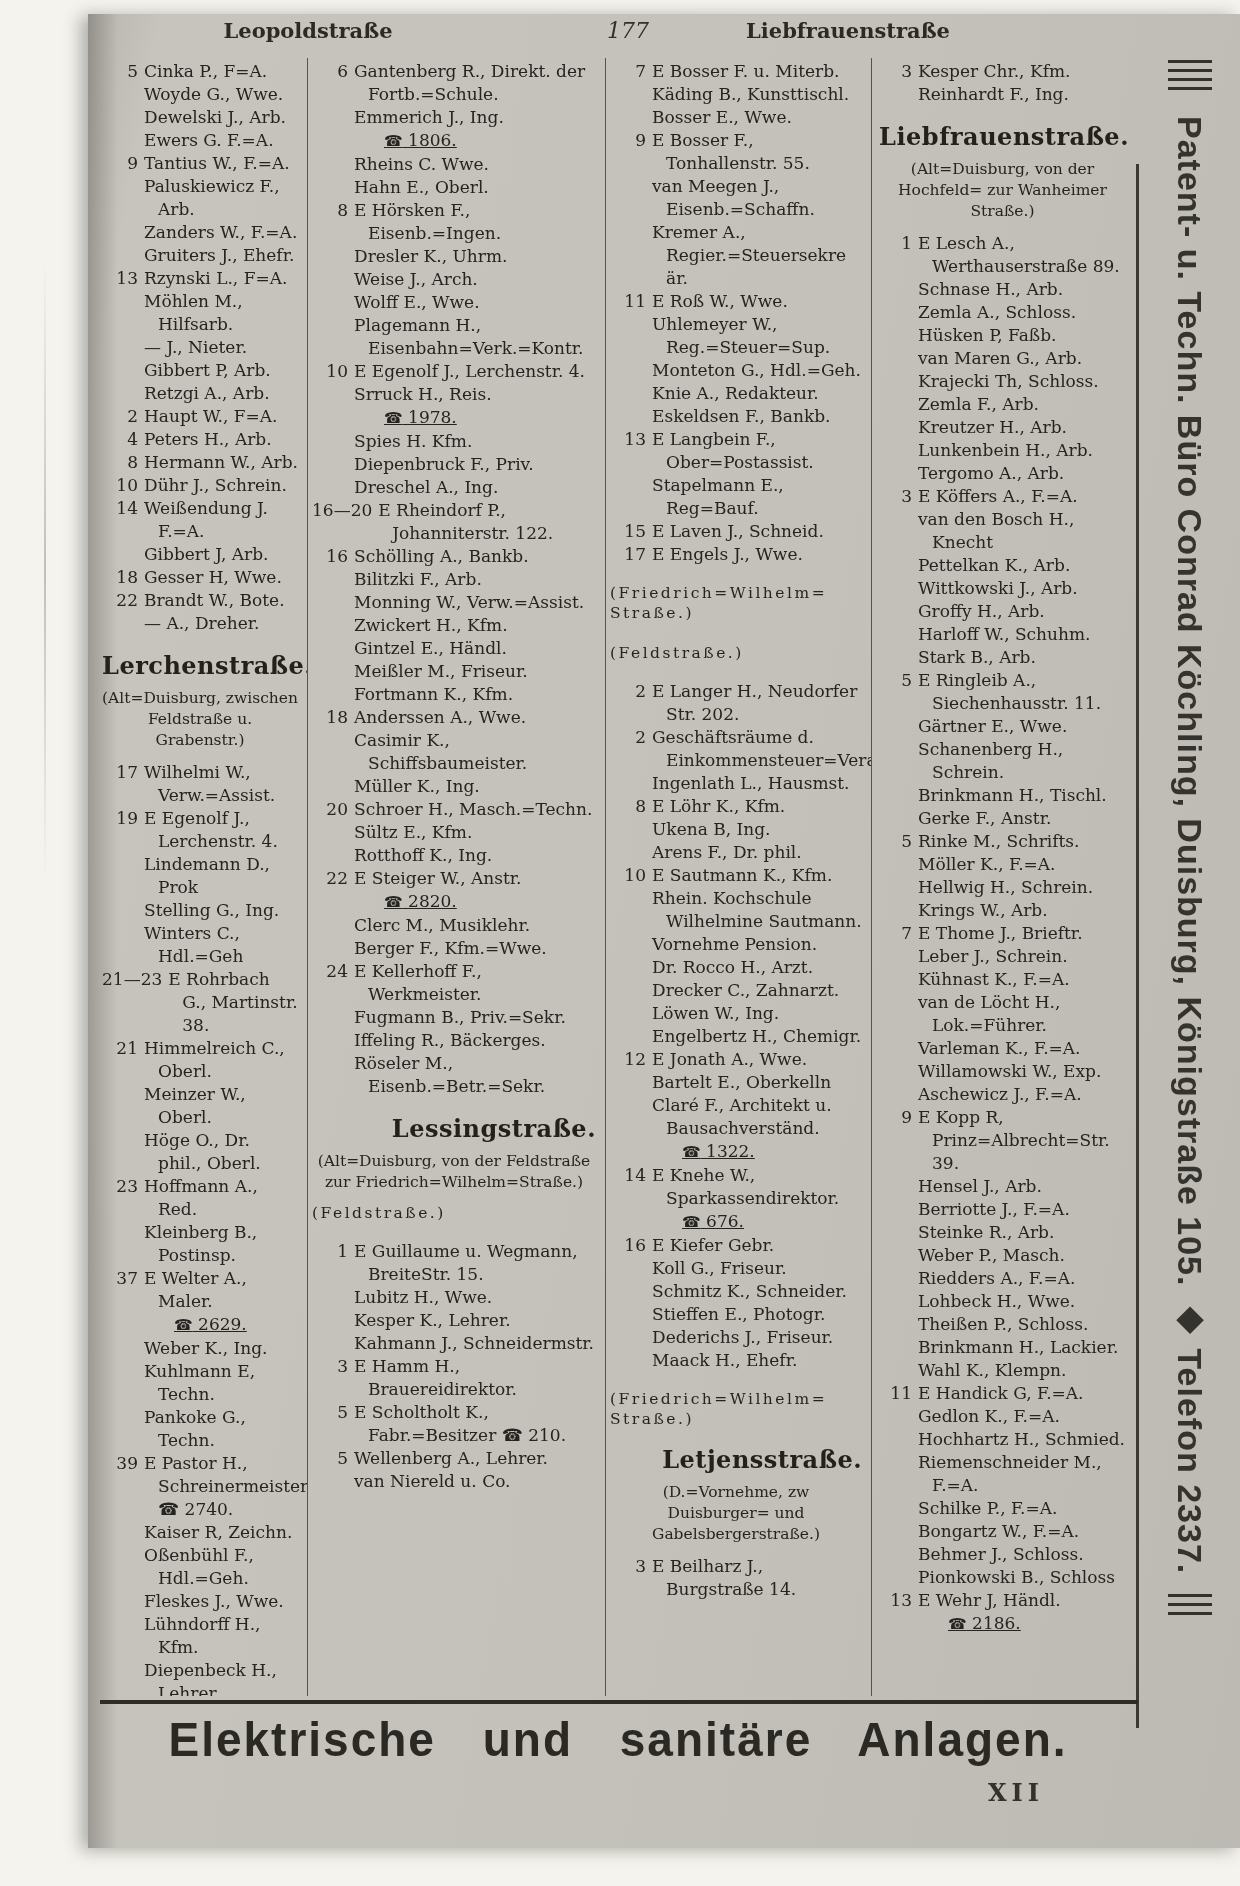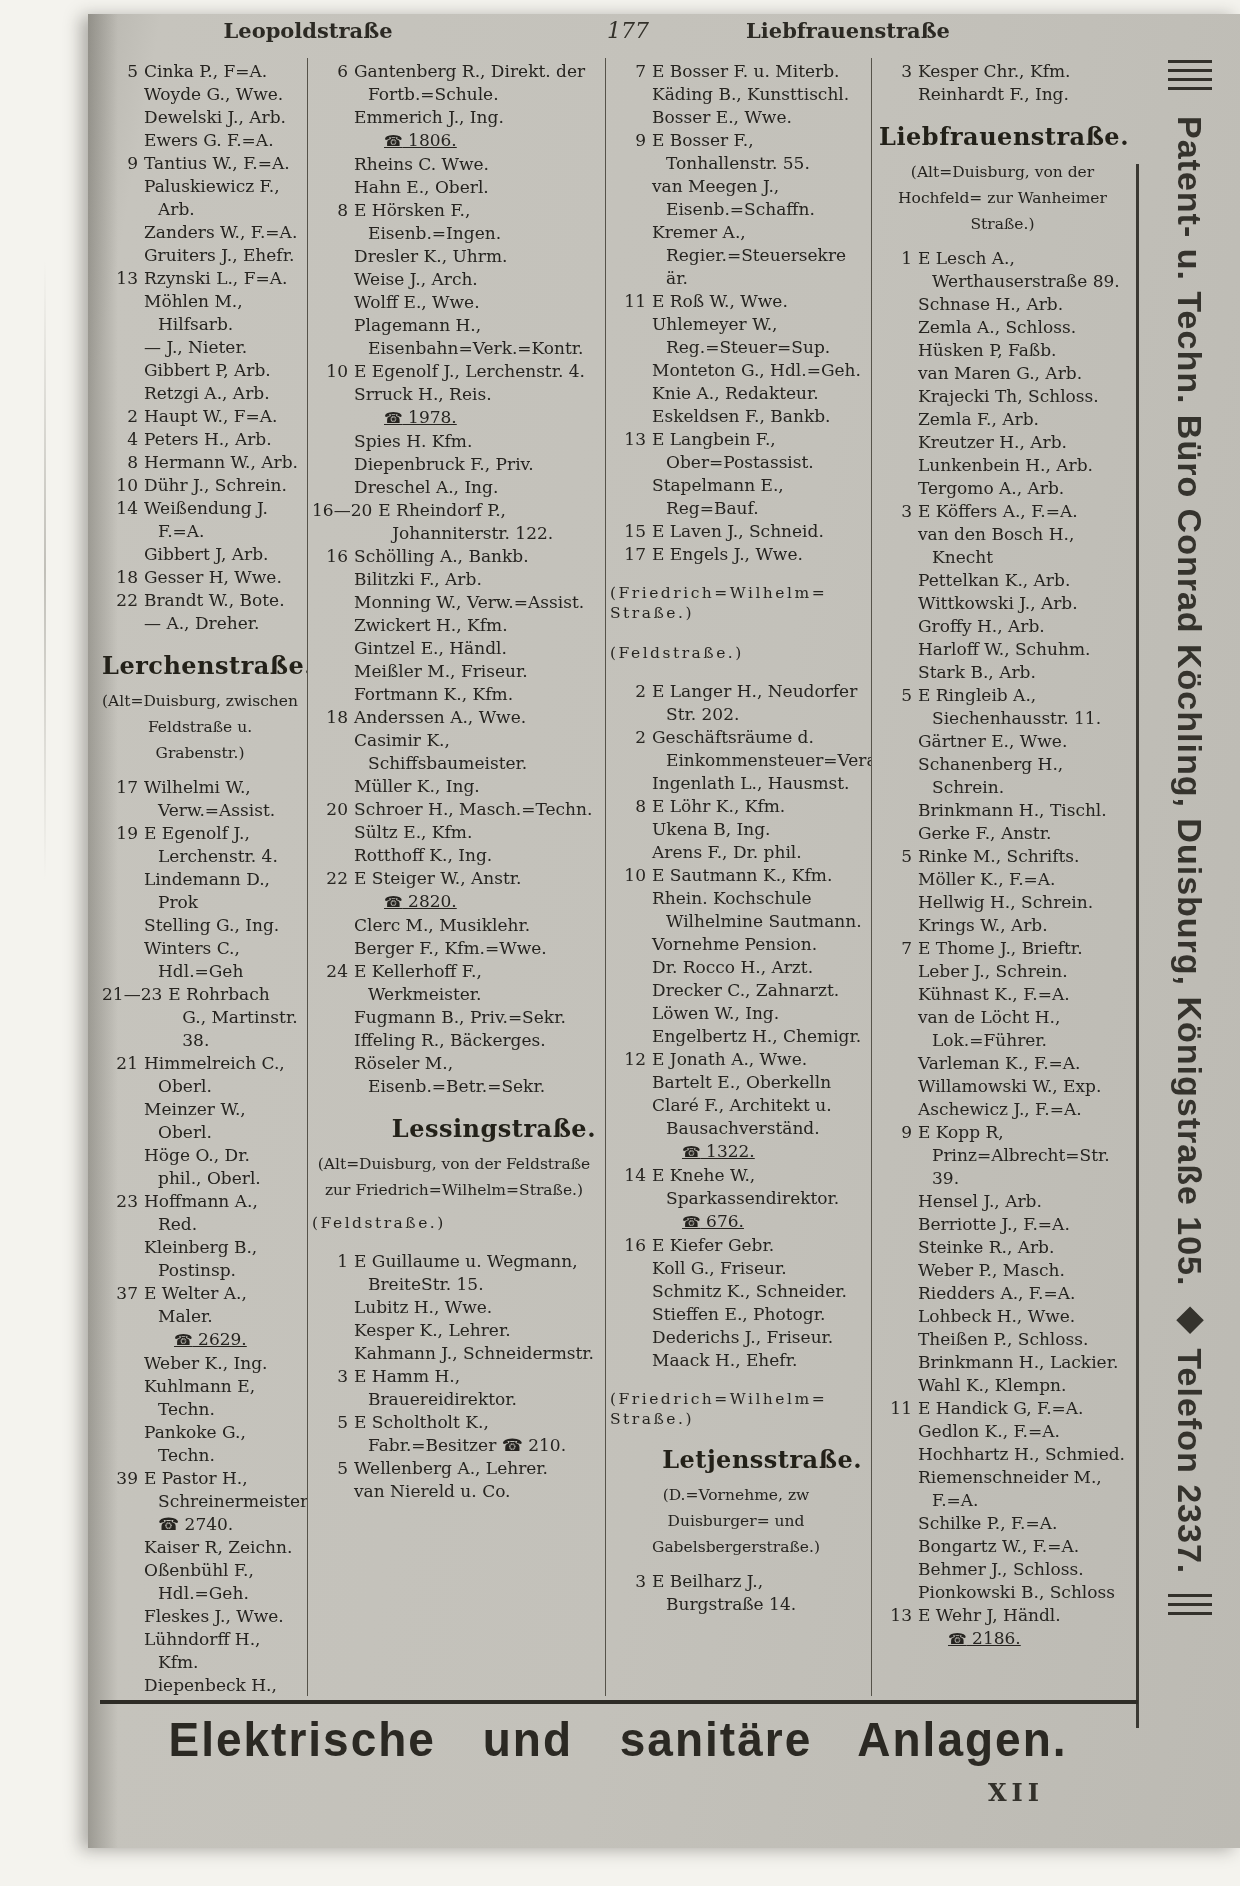--- a/index.html
+++ b/index.html
@@ -23,21 +23,21 @@
   .col:nth-child(2){width:298px}
   .col:nth-child(3){width:266px}
   .col:nth-child(4){width:266px;border-right:none;}
   .entry{display:flex;font-size:17px;line-height:23px;}
   .num{flex:none;min-width:36px;text-align:right;padding-right:6px;white-space:nowrap;}
   .txt{padding-left:14px;text-indent:-14px;}
   .phone-line{font-size:17px;line-height:23px;padding-left:72px;white-space:nowrap;text-decoration:underline;}
   .ph-ic{font-family:"DejaVu Sans",sans-serif;font-size:15px;}
   .street-heading{text-align:right;font-size:24px;font-weight:bold;margin:16px 0 8px;
        letter-spacing:.5px;color:#232119;}
-  .note{text-align:center;font-size:15.5px;line-height:26px;margin:0 0 10px;}
+  .note{text-align:center;font-size:15.5px;line-height:21px;margin:0 0 10px;}
   .subnote{text-align:left;font-size:15.5px;line-height:20px;letter-spacing:2.5px;margin:3px 0;}
   .vgap{height:14px;}
   .sidebar-rule{position:absolute;left:1048px;top:150px;width:3px;height:1564px;background:#3b3933;}
   .sidebar{position:absolute;left:1054px;top:40px;width:96px;height:1680px;
        display:flex;flex-direction:column;align-items:center;}
   .bars{width:44px;}
   .bars .b{height:3px;background:#33312b;margin:6px 0;}
   .vtext{writing-mode:vertical-rl;font-family:"Liberation Sans",sans-serif;font-weight:bold;
        font-size:34px;color:#35332d;white-space:nowrap;margin-top:20px;letter-spacing:1px;}
   .bars-bottom{margin-top:14px;}

